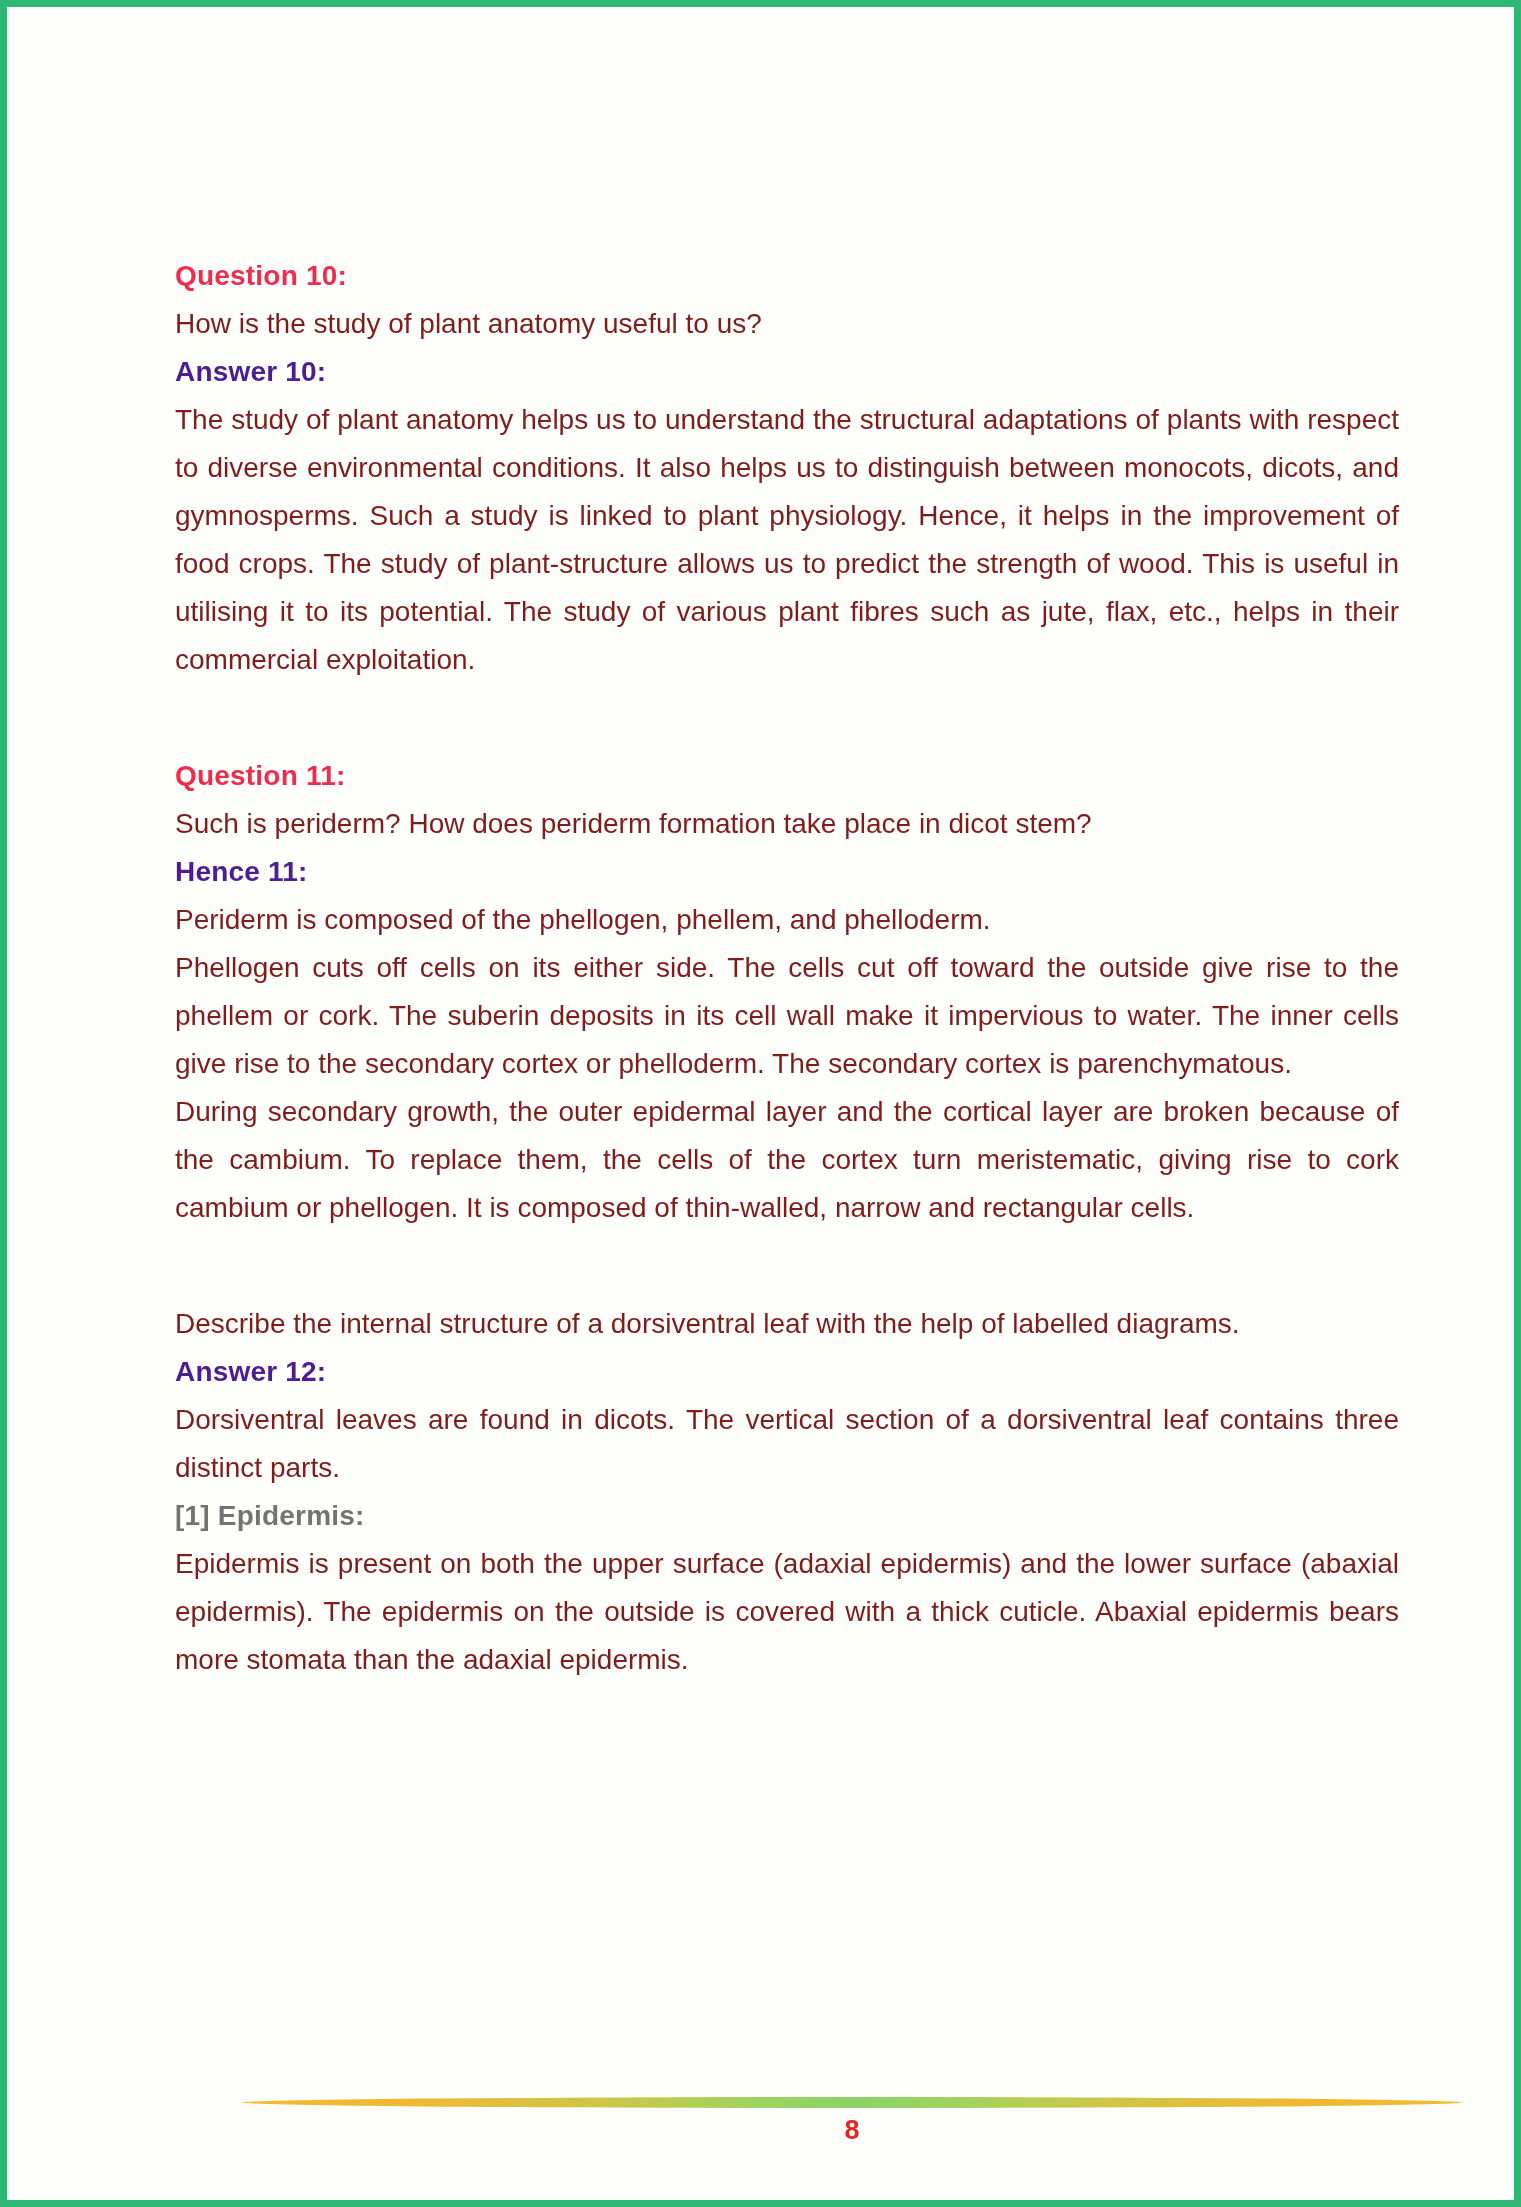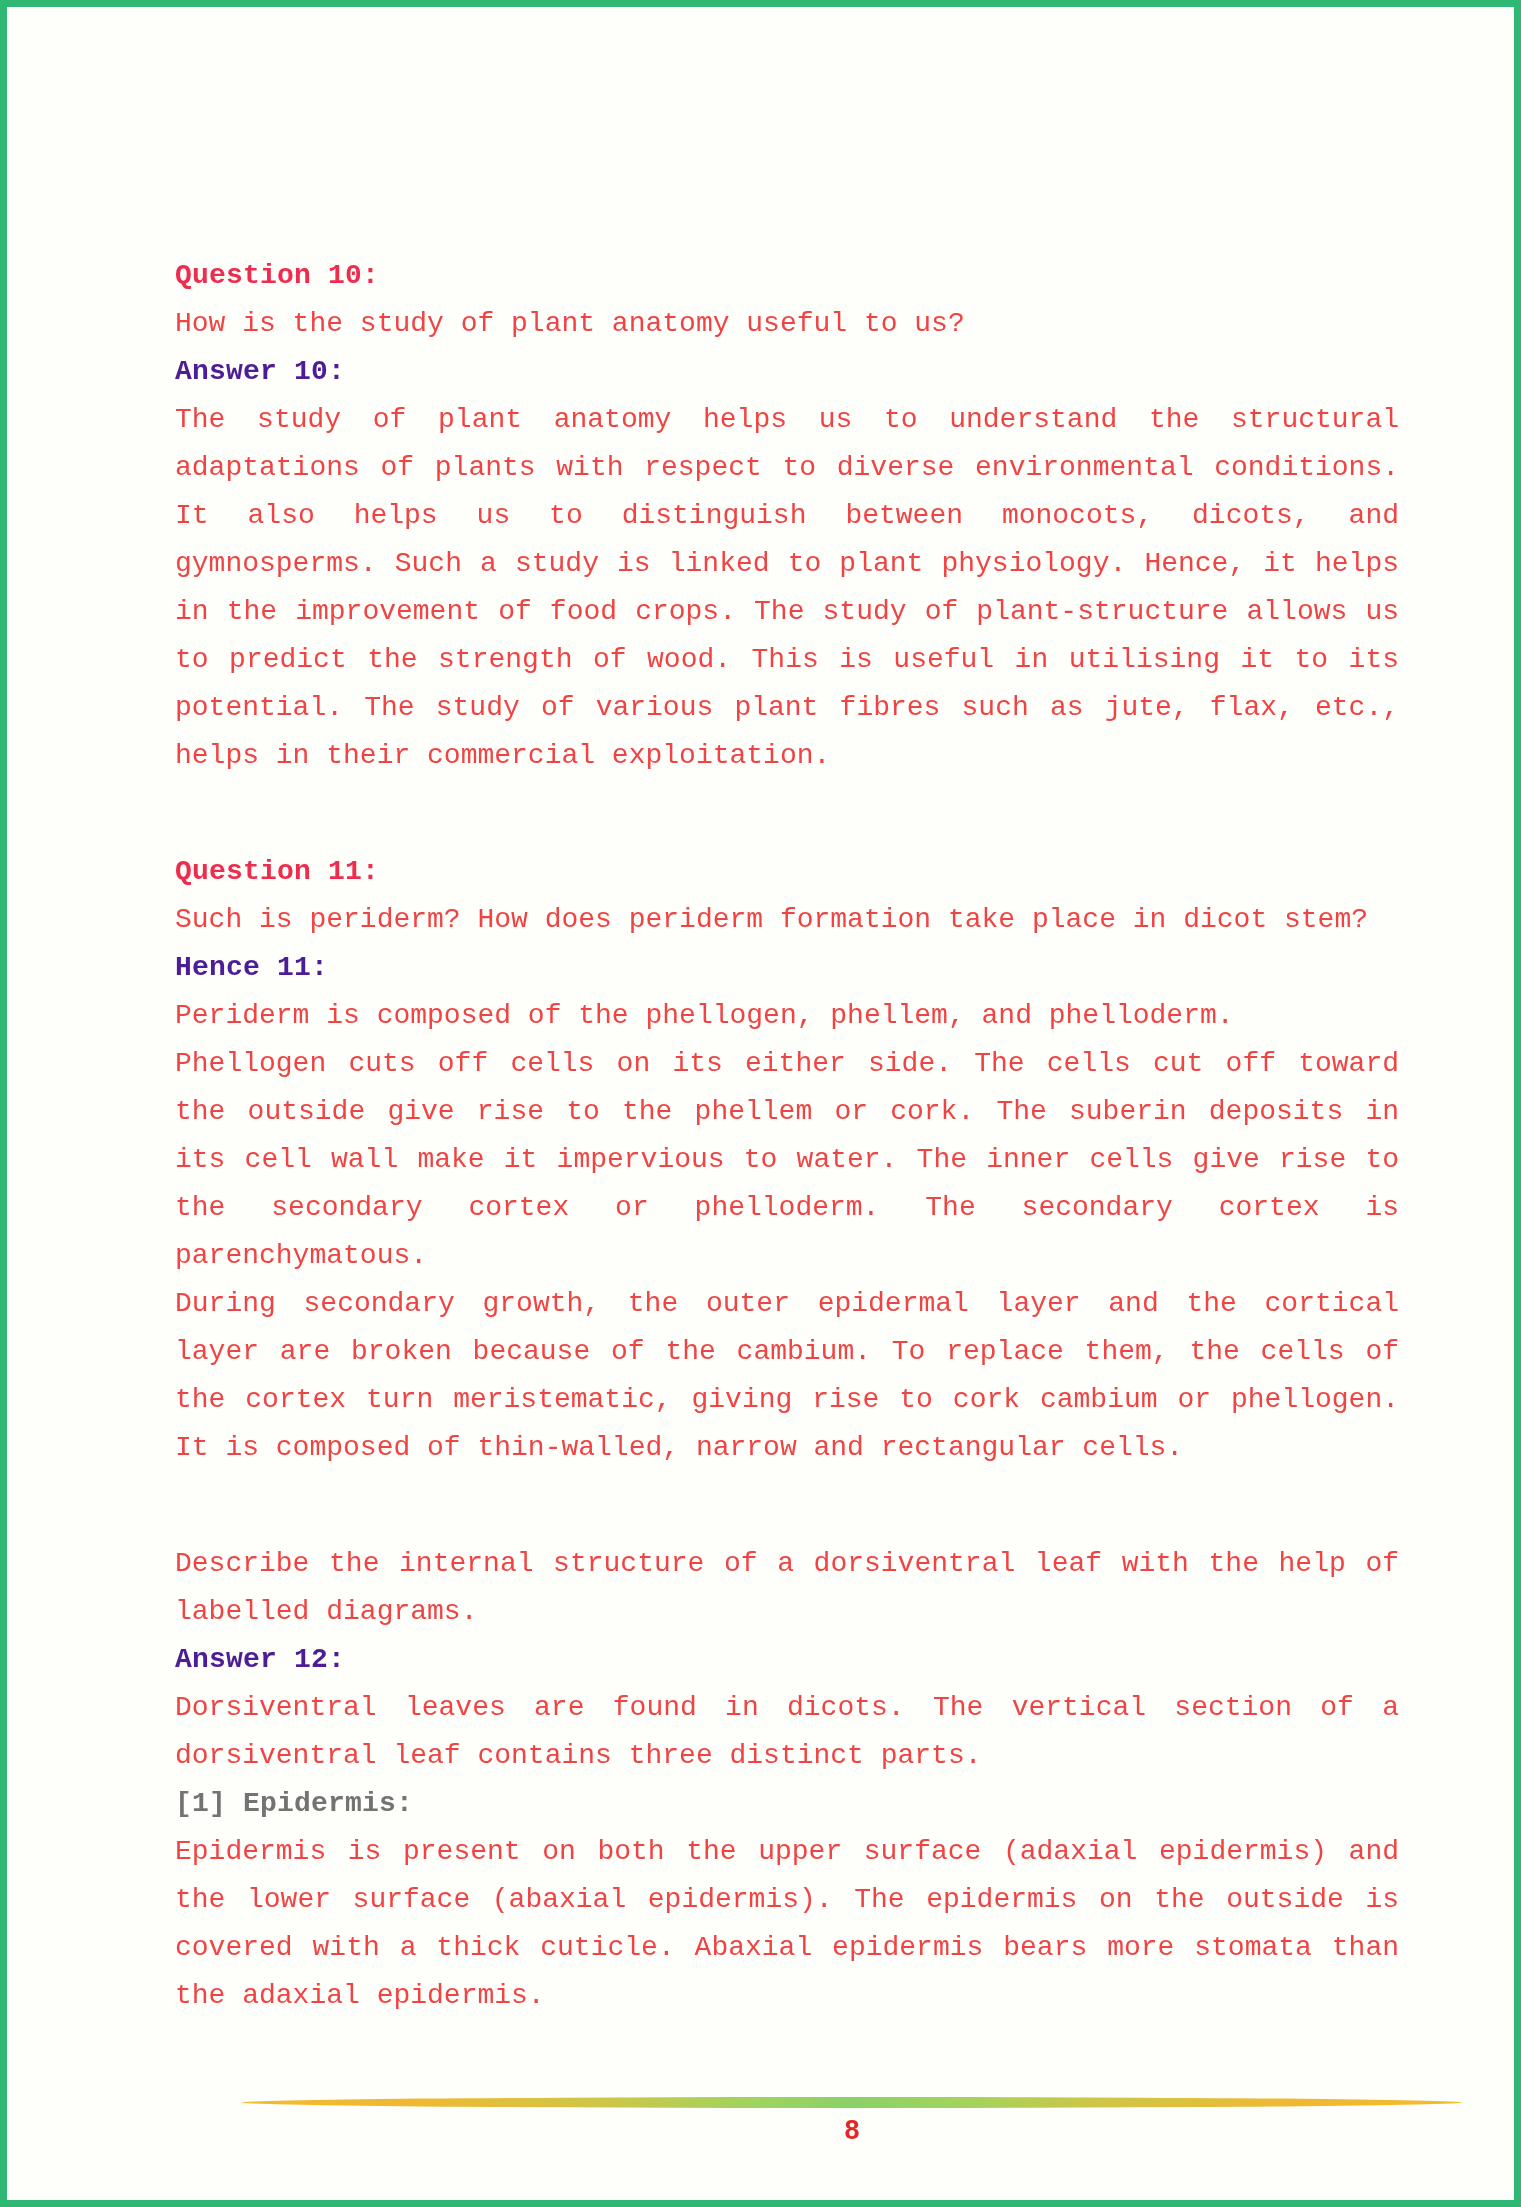--- a/index.html
+++ b/index.html
@@ -13,42 +13,41 @@
     height: 2207px;
     box-sizing: border-box;
     border: 7px solid #2eb873;
     background: #fefefb;
     font-family: "Liberation Sans", sans-serif;
     color: #313131;
     overflow: hidden;
   }
   .content {
     padding: 245px 115px 0 168px;
-    font-family: Liberation Mono, monospace;
   }
   .section { margin: 0; }
   .section + .section { margin-top: 68px; }
 
   .q-label, .a-label, .sub-label {
     font-size: 28px;
     font-weight: bold;
     line-height: 48px;
     margin: 0;
     letter-spacing: 0.2px;
   }
   .q-label  { color: #ee2d4e; }
   .a-label  { color: #4c1d95; }
   .sub-label{ color: #737373; }
 
   .q-text, .body-par {
     font-size: 28px;
     line-height: 48px;
     margin: 0;
     text-align: justify;
-    color: #ef4444;
+    color: #7f1d1d;
   }
 
   .footer-divider {
     position: absolute;
     left: 235px;
     top: 2090px;
     width: 1220px;
     height: 11px;
     background: linear-gradient(90deg,
       #f3bb2f 0%, #f0b832 14%, #cdc648 30%, #9ed45f 42%,

